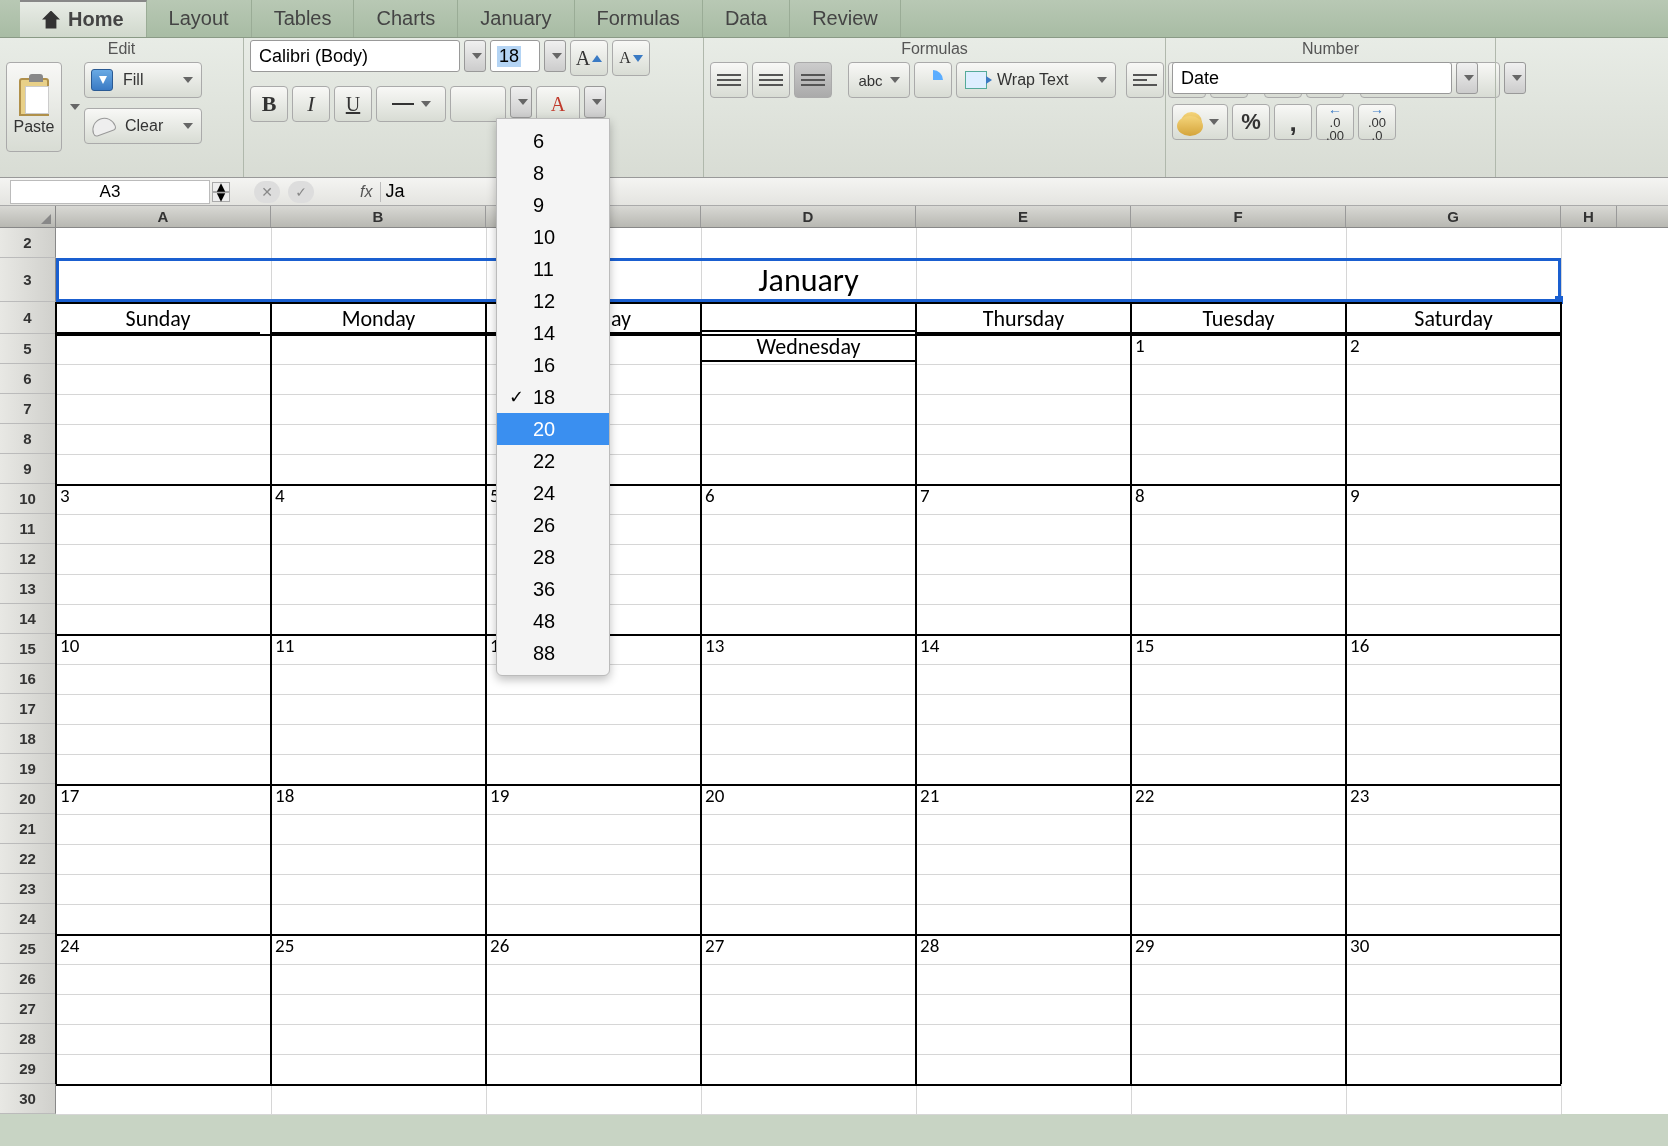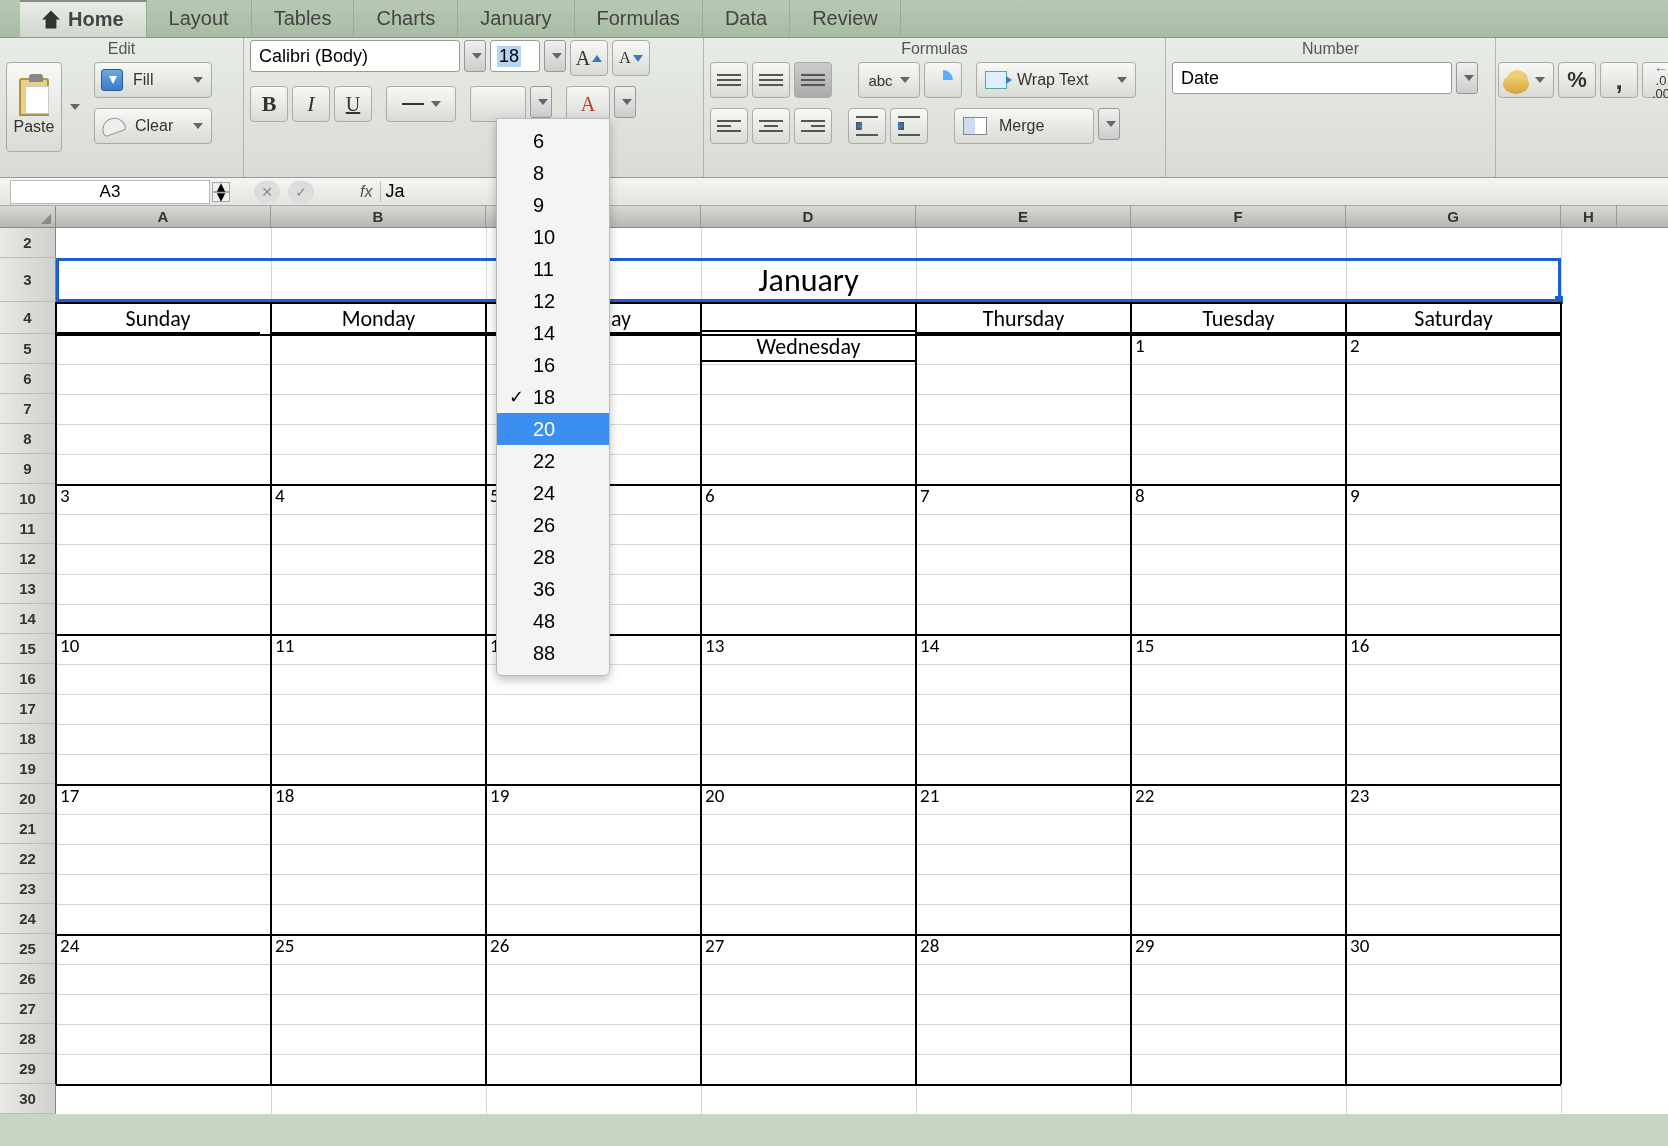--- a/index.html
+++ b/index.html
@@ -69,21 +69,21 @@
   background: linear-gradient(to bottom, #f8f8f6 0%, #d8dcd4 100%);
   border: 1px solid #aaa;
   border-radius: 4px;
   display: flex;
   align-items: center;
   justify-content: center;
   cursor: pointer;
   font-size: 16px;
   color: #333;
 }
-.btn-lg { height: 36px; padding: 16px 8px; gap: 4px; margin-left: 10px; }
+.btn-lg { height: 36px; padding: 16px 8px; gap: 4px; }
 .btn-sq { width: 38px; height: 36px; }
 .dd-arrow {
   width: 0; height: 0;
   border-left: 5px solid transparent;
   border-right: 5px solid transparent;
   border-top: 6px solid #666;
   margin-left: 3px;
 }
 .col { display: flex; flex-direction: column; gap: 6px; }
 .row { display: flex; gap: 4px; }
@@ -443,21 +443,21 @@
         </div>
         <div class="size-dd-btn">
             <span class="dd-arrow"></span>
           </div>
       </div>
     </div>
   </div>
 
   <div class="ribbon-group" style="width:462px">
     <div class="group-label">Formulas</div>
-    <div class="group-body" style="flex-direction:column;gap:10px">
+    <div class="group-body" style="flex-direction:row;gap:10px">
       <div class="row">
         <div class="btn btn-sq">
             <span class="align-icon">
               <span></span>
               <span></span>
               <span></span>
             </span>
           </div>
         <div class="btn btn-sq">
             <span class="align-icon">
@@ -531,21 +531,21 @@
         </div>
         <div class="size-dd-btn">
             <span class="dd-arrow"></span>
           </div>
       </div>
     </div>
   </div>
 
   <div class="ribbon-group" style="width:330px">
     <div class="group-label">Number</div>
-    <div class="group-body" style="flex-direction:row;gap:10px">
+    <div class="group-body" style="flex-direction:column;gap:10px">
       <div class="row">
         <div class="num-select">
           <span>Date</span>
         </div>
         <div class="size-dd-btn">
             <span class="dd-arrow"></span>
           </div>
       </div>
       <div class="row">
         <div class="btn btn-lg" style="width:56px">

